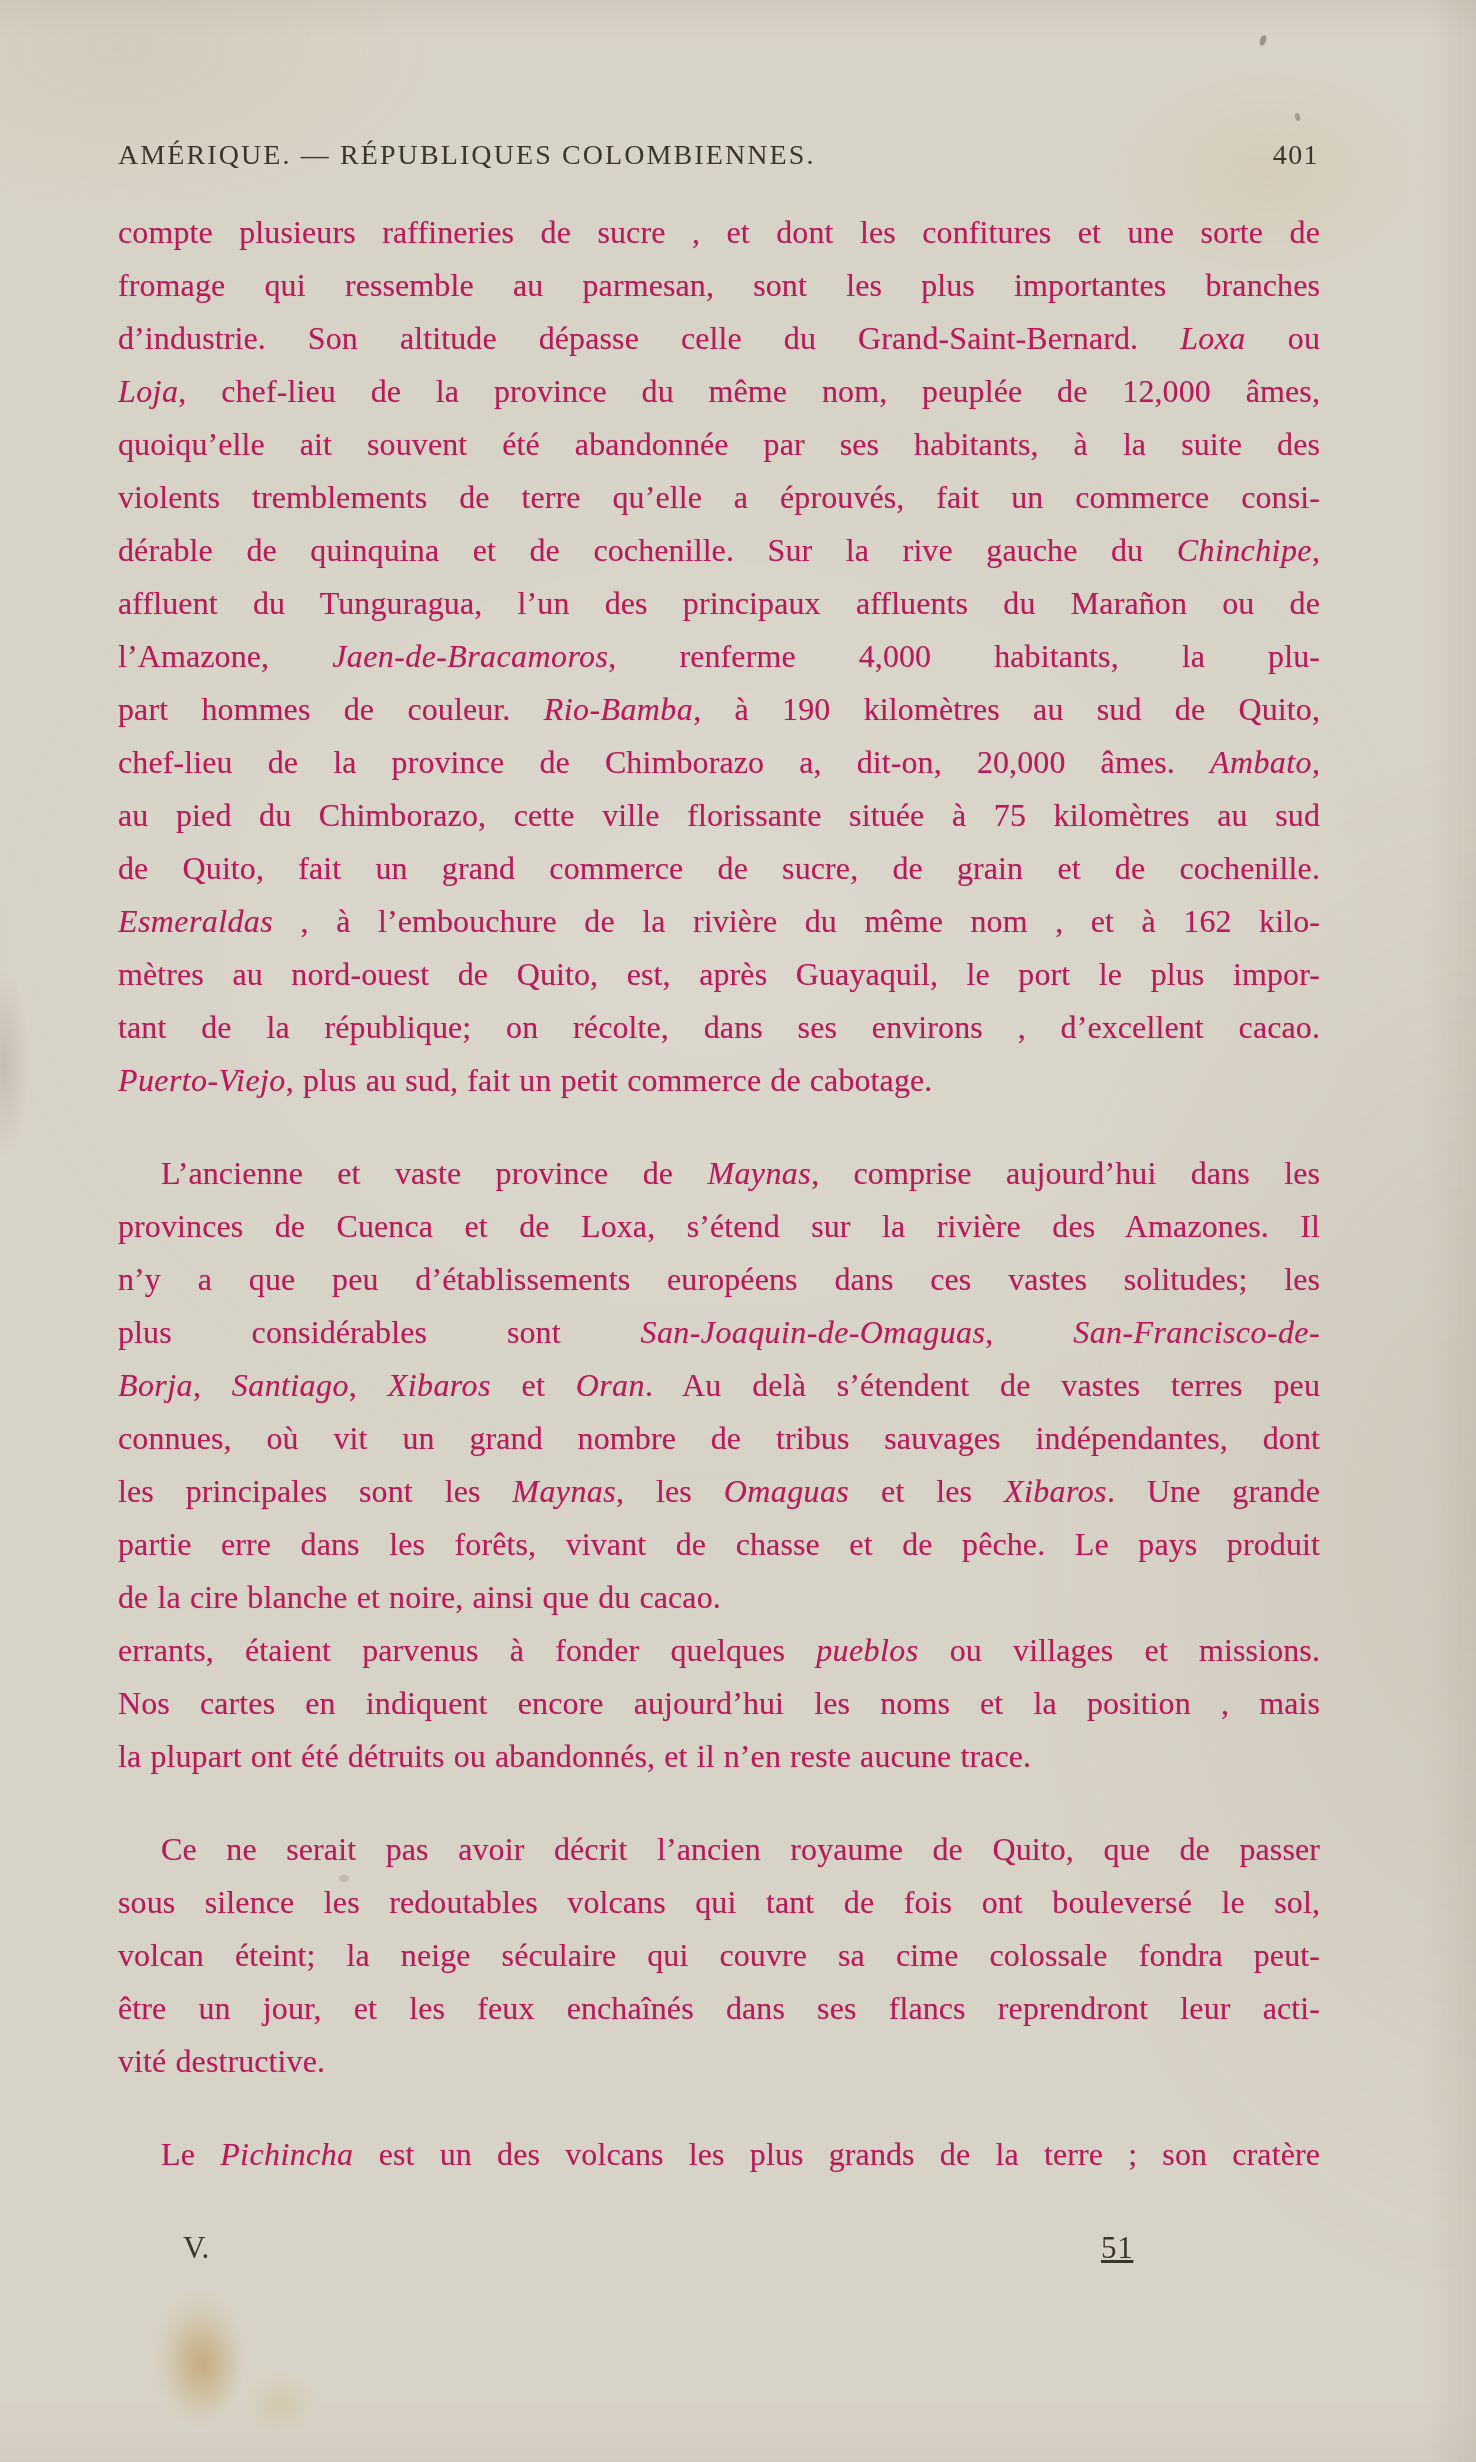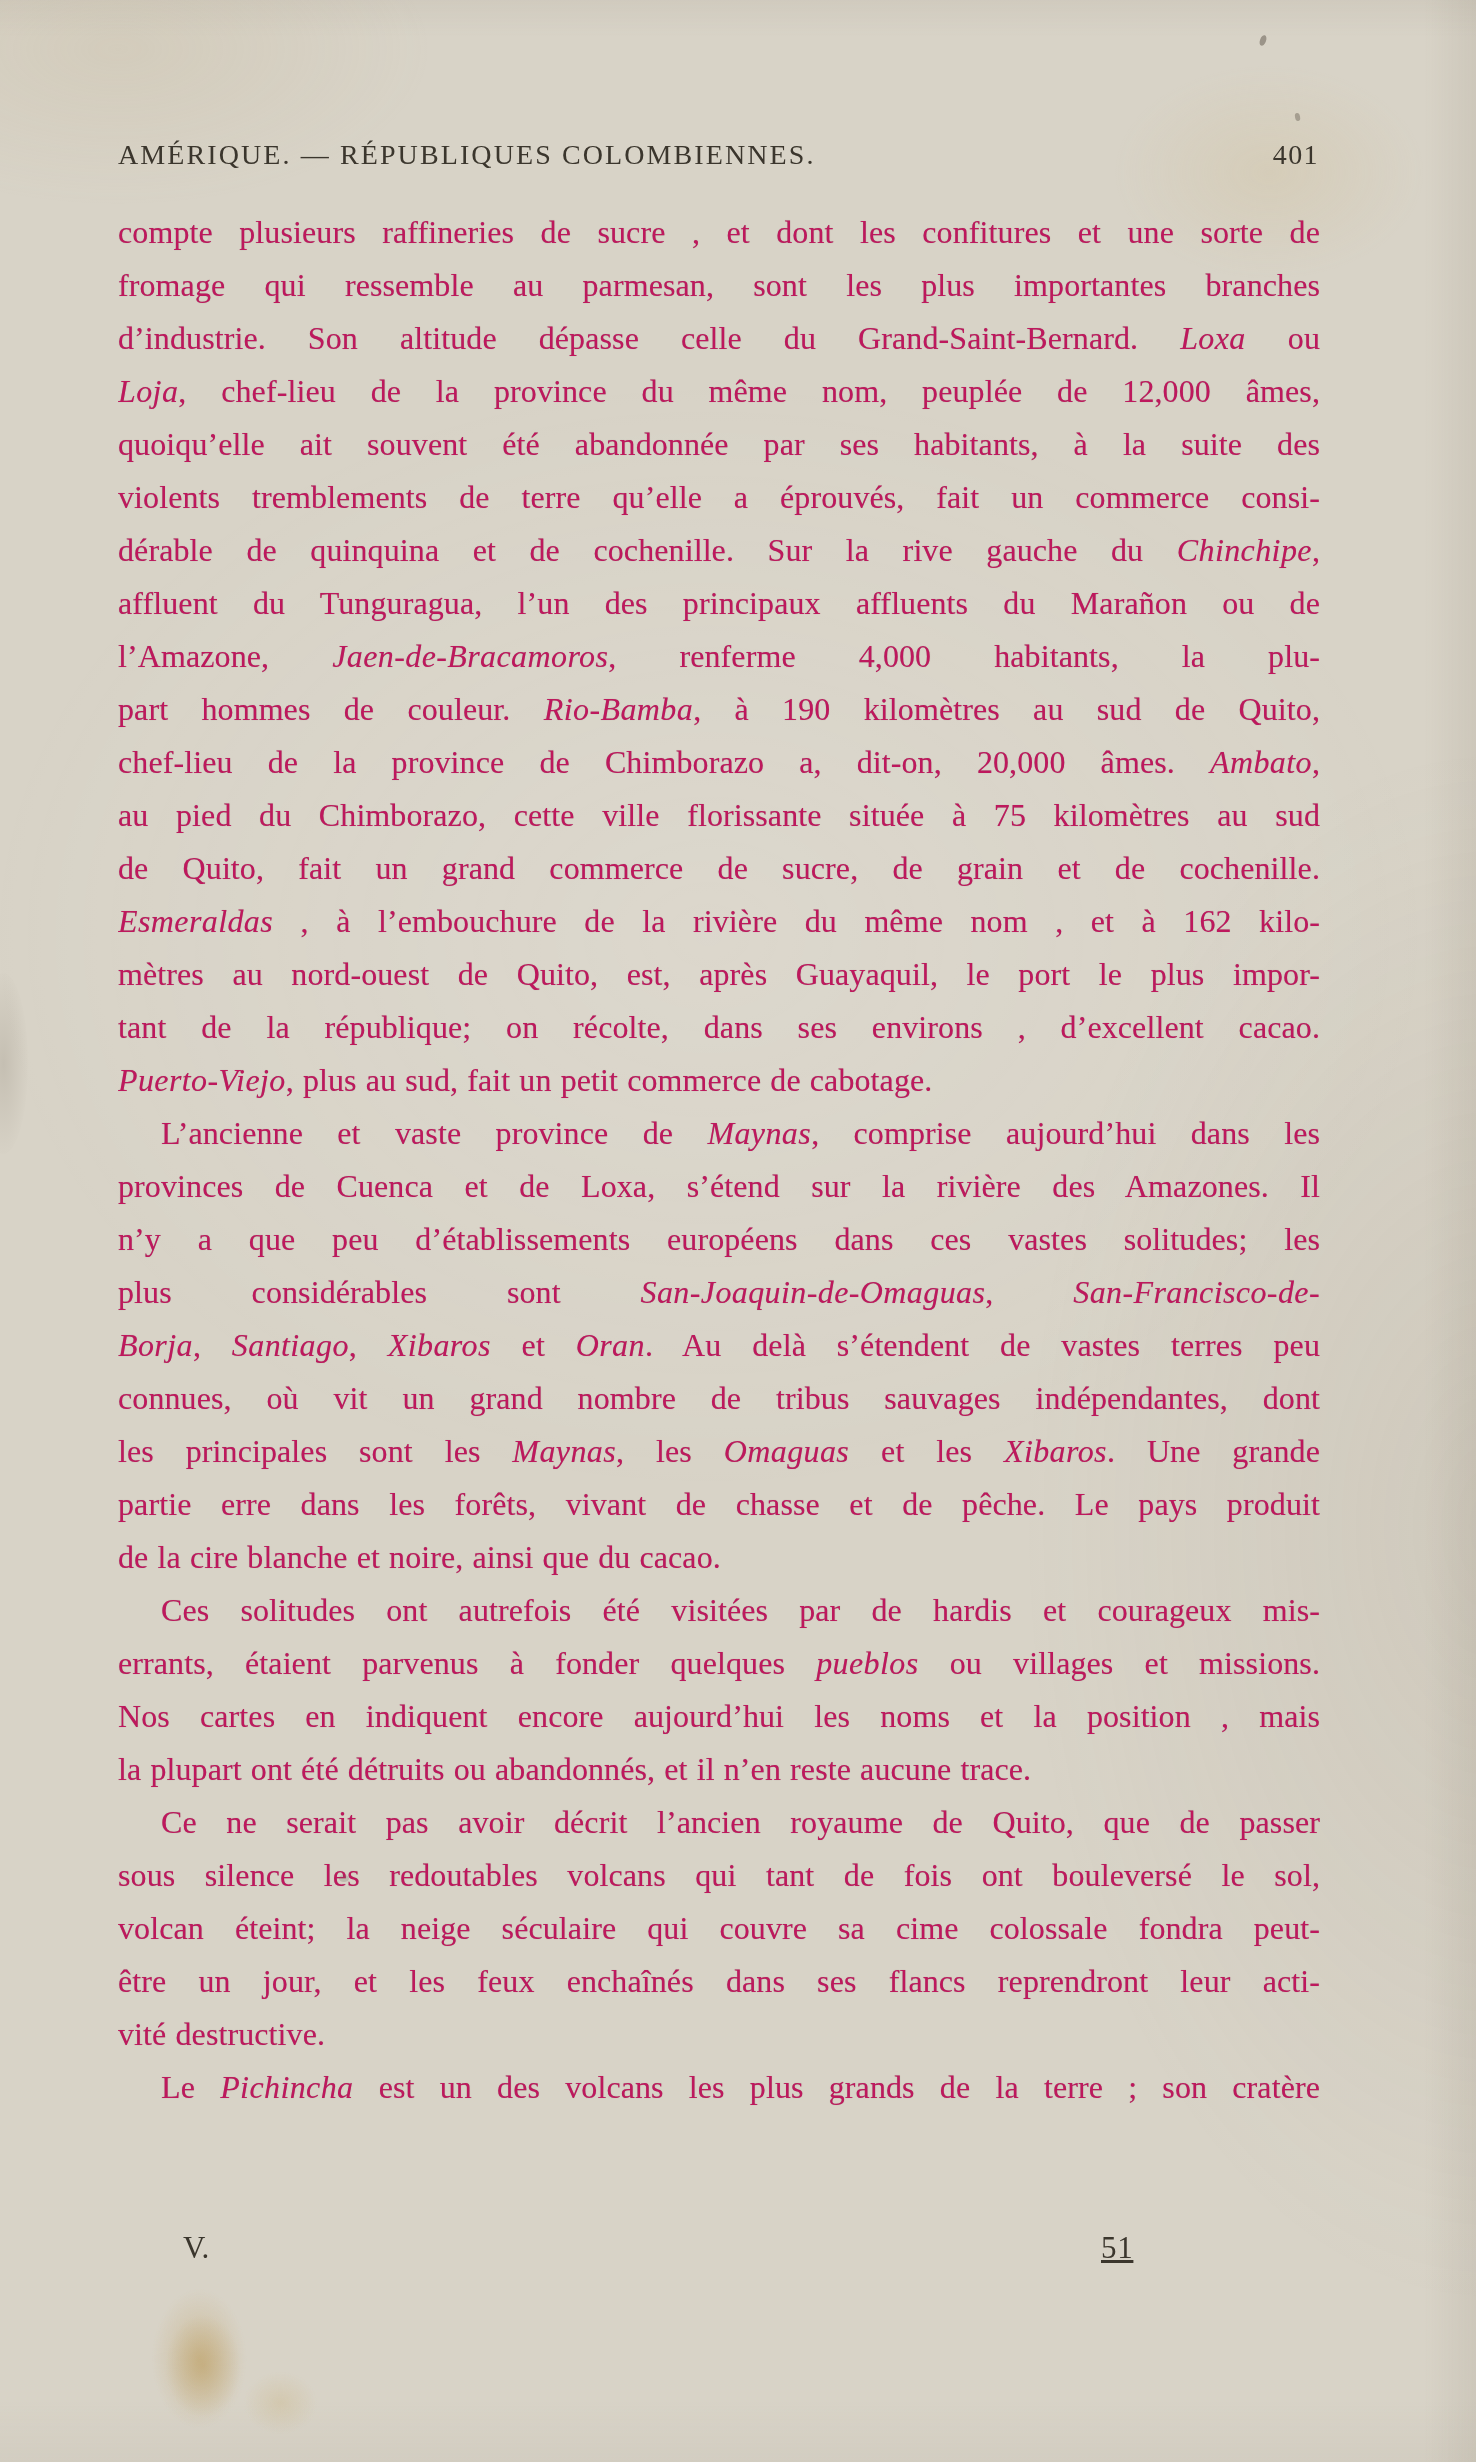--- a/index.html
+++ b/index.html
@@ -30,21 +30,21 @@
     font-size:32px;color:#be185d;
     text-shadow:0 0 0.7px rgba(55,48,40,0.35);
   }
   .paragraph{margin:0;padding:0;}
   .line{
     height:53px;line-height:53px;overflow:hidden;
     text-align:justify;text-align-last:justify;
     word-spacing:1px;letter-spacing:0.1px;
   }
   .line.last{text-align-last:left;}
-  .line.indent{text-indent:43px;}
+  .line.indent{text-indent:43px;margin-top:40px;}
   .line i{font-style:italic;letter-spacing:0.4px;}
   .footer{position:absolute;left:118px;top:2230px;width:1202px;height:56px;
     font-size:31px;color:#3b362d;}
   .footer .volume{position:absolute;left:65px;top:0;}
   .footer .signature{position:absolute;left:983px;top:0;letter-spacing:0.7px;text-decoration:underline;}
   .speck{position:absolute;background:#6a6156;border-radius:50%;}
   .speck.s1{left:1260px;top:35px;width:6.3px;height:11px;opacity:.55;transform:rotate(20deg);}
   .speck.s2{left:1295px;top:113px;width:4.9px;height:7.6px;opacity:.45;transform:rotate(-12deg);}
   .speck.s3{left:339px;top:1875px;width:9.7px;height:7px;opacity:.22;}
   .stain{position:absolute;border-radius:50%;pointer-events:none;}
@@ -88,21 +88,20 @@
         <div class="line"><span>provinces de Cuenca et de Loxa, s’étend sur la rivière des Amazones. Il</span></div>
         <div class="line"><span>n’y a que peu d’établissements européens dans ces vastes solitudes; les</span></div>
         <div class="line"><span>plus considérables sont </span><i>San-Joaquin-de-Omaguas</i><span>, </span><i>San-Francisco-de-</i></div>
         <div class="line"><i>Borja</i><span>, </span><i>Santiago</i><span>, </span><i>Xibaros</i><span> et </span><i>Oran</i><span>. Au delà s’étendent de vastes terres peu</span></div>
         <div class="line"><span>connues, où vit un grand nombre de tribus sauvages indépendantes, dont</span></div>
         <div class="line"><span>les principales sont les </span><i>Maynas</i><span>, les </span><i>Omaguas</i><span> et les </span><i>Xibaros</i><span>. Une grande</span></div>
         <div class="line"><span>partie erre dans les forêts, vivant de chasse et de pêche. Le pays produit</span></div>
         <div class="line last"><span>de la cire blanche et noire, ainsi que du cacao.</span></div>
       </div>
       <div class="paragraph">
-        <div class="line indent"><span>Ces solitudes ont autrefois été visitées par de hardis et courageux mis-</span></div>
         <div class="line"><span>errants, étaient parvenus à fonder quelques </span><i>pueblos</i><span> ou villages et missions.</span></div>
         <div class="line"><span>Nos cartes en indiquent encore aujourd’hui les noms et la position , mais</span></div>
         <div class="line last"><span>la plupart ont été détruits ou abandonnés, et il n’en reste aucune trace.</span></div>
       </div>
       <div class="paragraph">
         <div class="line indent"><span>Ce ne serait pas avoir décrit l’ancien royaume de Quito, que de passer</span></div>
         <div class="line"><span>sous silence les redoutables volcans qui tant de fois ont bouleversé le sol,</span></div>
         <div class="line"><span>volcan éteint; la neige séculaire qui couvre sa cime colossale fondra peut-</span></div>
         <div class="line"><span>être un jour, et les feux enchaînés dans ses flancs reprendront leur acti-</span></div>
         <div class="line last"><span>vité destructive.</span></div>

